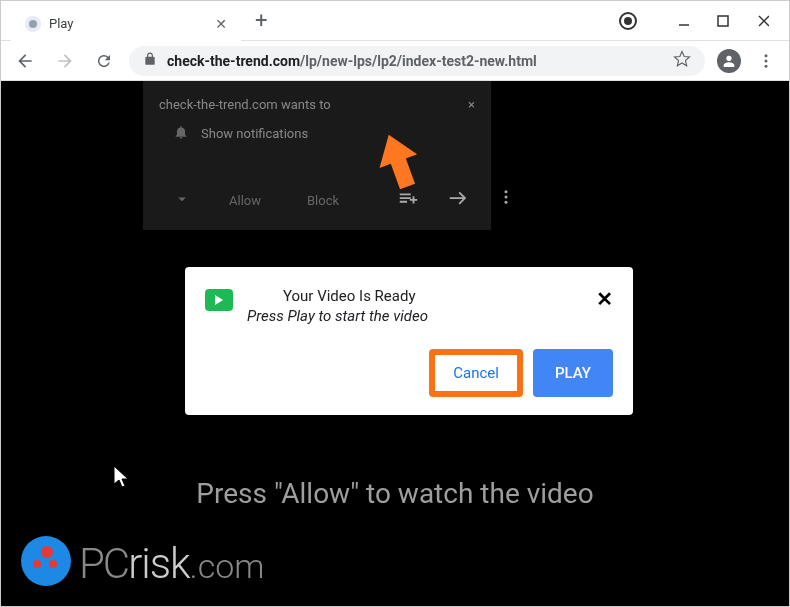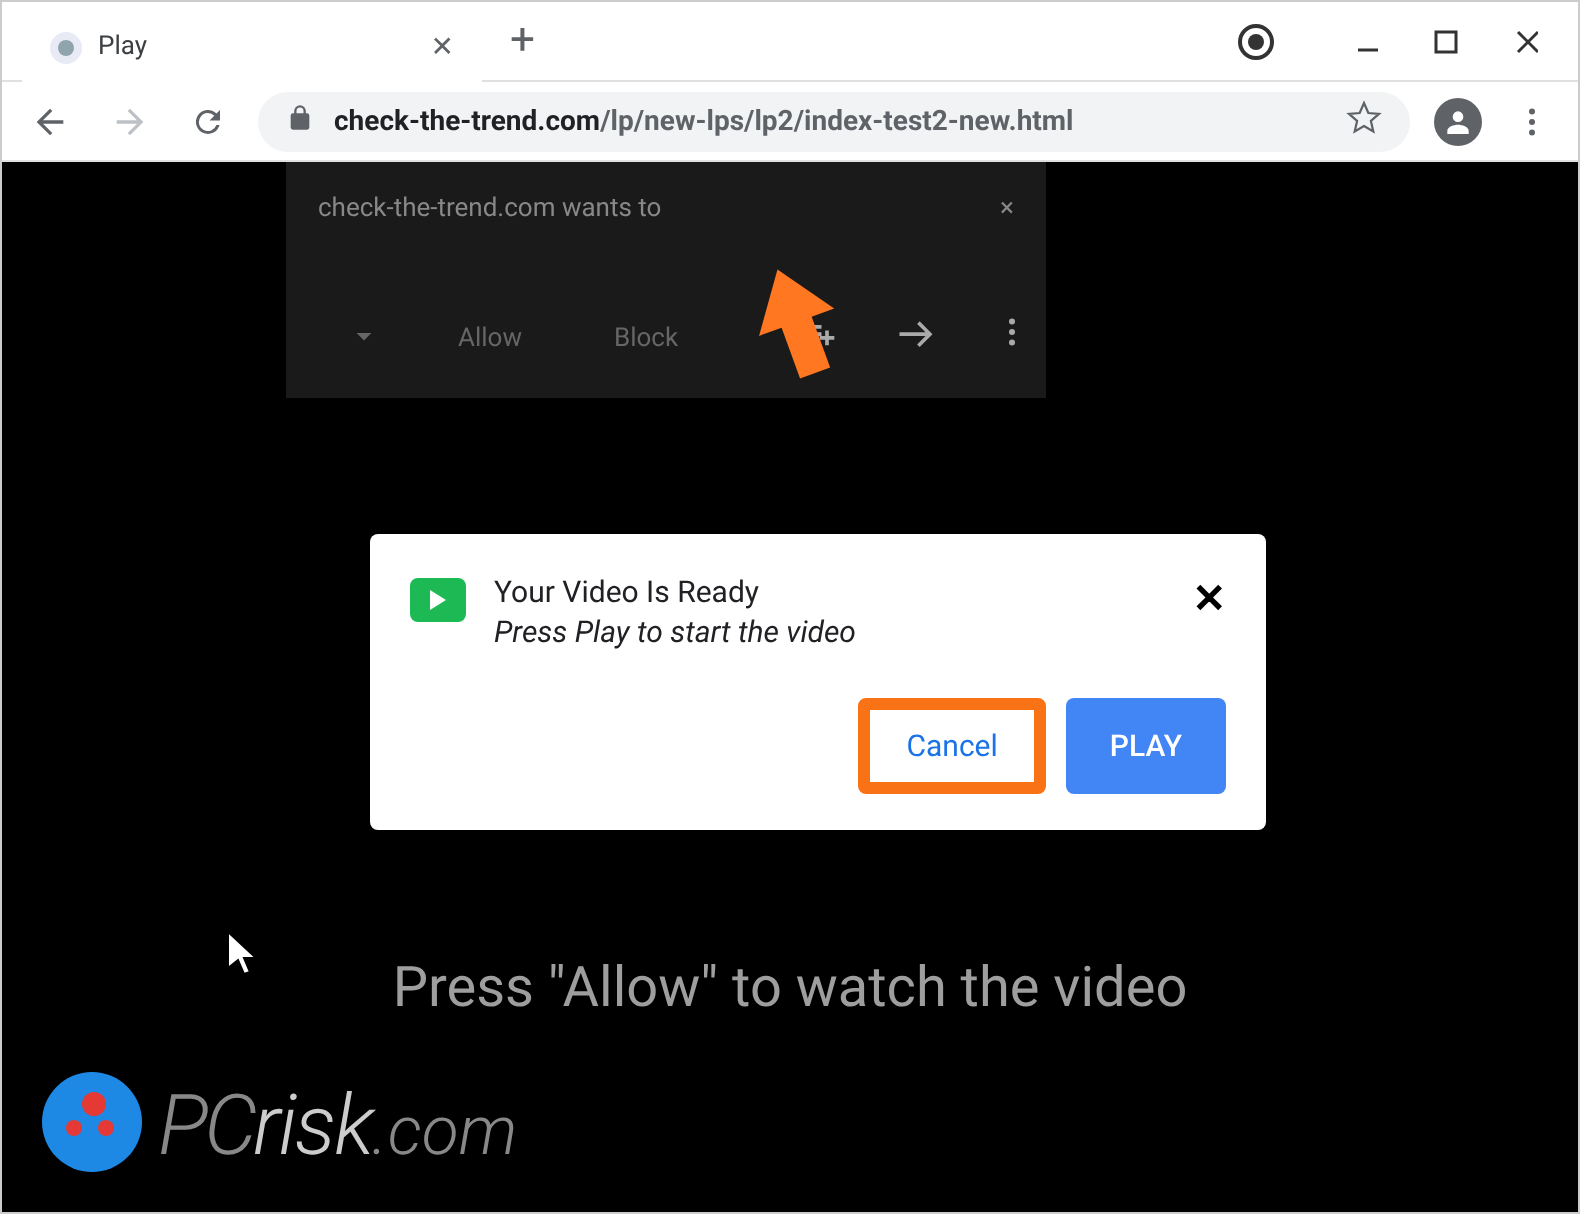--- a/index.html
+++ b/index.html
@@ -29,59 +29,59 @@
 .secure-icon { color: #5f6368; }
 .url { font-size: 14px; color: #5f6368; }
 .url .domain { color: #202124; }
 .star-btn { color: #5f6368; cursor: pointer; }
 .profile-btn { width: 24px; height: 24px; background: #5f6368; border-radius: 50%; display: flex; align-items: center; justify-content: center; color: #fff; }
 
 
 .content { flex: 1; background: #000; position: relative; overflow: hidden; }
 
 
-.notif-prompt { position: absolute; top: 0; left: 142px; width: 380px; background: #1a1a1a; padding: 16px; color: #888; z-index: 1; }
+.notif-prompt { position: absolute; top: 0; left: 142px; width: 348px; background: #1a1a1a; padding: 16px; color: #888; z-index: 1; }
 .notif-header { display: flex; justify-content: space-between; font-size: 13px; margin-bottom: 12px; }
 .notif-row { display: flex; align-items: center; gap: 12px; font-size: 13px; margin-bottom: 16px; padding-left: 14px; }
 .bell-icon { color: #666; }
 .notif-footer { display: flex; align-items: center; gap: 30px; margin-top: 44px; }
 .notif-btn { font-size: 13px; color: #666; padding: 6px 8px; }
 .chevron-down { color: #666; margin-right: auto; padding-left: 14px; }
 .video-actions { display: flex; gap: 28px; margin-left: 20px; color: #888; }
 
 
 .arrow-pointer { position: absolute; top: 52px; left: 368px; z-index: 5; }
 
 
 .cursor { position: absolute; top: 385px; left: 113px; z-index: 5; }
 
 
 .video-dialog { position: absolute; top: 186px; left: 184px; width: 448px; background: #fff; border-radius: 4px; box-shadow: 0 4px 20px rgba(0,0,0,.4); padding: 20px 20px 18px 20px; z-index: 3; }
 .dialog-header { display: flex; align-items: flex-start; gap: 14px; }
 .play-badge { width: 28px; height: 22px; background: #1db954; border-radius: 4px; display: flex; align-items: center; justify-content: center; margin-top: 2px; }
 .play-triangle { width: 0; height: 0; border-left: 8px solid #fff; border-top: 5px solid transparent; border-bottom: 5px solid transparent; }
 .dialog-text { flex: 1; }
-.dialog-title { font-size: 15px; color: #202124; margin-bottom: 2px; }
+.dialog-title { font-size: 15px; color: #202124; margin-bottom: 2px; margin-left: 36px; }
 .dialog-sub { font-size: 15px; color: #202124; font-style: italic; }
 .dialog-close { font-size: 20px; font-weight: bold; cursor: pointer; color: #000; }
 .dialog-actions { display: flex; gap: 10px; justify-content: flex-end; margin-top: 24px; }
 .btn-cancel { padding: 9px 18px; border: 6px solid #f97316; border-radius: 4px; color: #1a73e8; background: #fff; font-size: 15px; cursor: pointer; }
 .btn-play { padding: 9px 22px; border: none; border-radius: 4px; color: #fff; background: #4285f4; font-size: 15px; font-weight: 500; cursor: pointer; }
 
 
 .bottom-text { position: absolute; bottom: 96px; left: 0; right: 0; text-align: center; color: #9e9e9e; font-size: 28px; }
 
 
 .watermark-logo { position: absolute; bottom: 20px; left: 20px; z-index: 10; }
 .circle-outer { width: 50px; height: 50px; background: #1e88e5; border-radius: 50%; position: relative; }
 .circle-inner { position: absolute; width: 12px; height: 12px; background: #e53935; border-radius: 50%; }
 .c1 { top: 10px; left: 20px; }
 .c2 { top: 24px; left: 12px; width: 8px; height: 8px; }
 .c3 { top: 24px; left: 28px; width: 8px; height: 8px; }
-.watermark-text { position: absolute; bottom: 18px; left: 78px; display: flex; align-items: baseline; font-style: italic; z-index: 10; }
+.watermark-text { position: absolute; bottom: 18px; left: 78px; display: flex; align-items: baseline; z-index: 10; }
 .wt-pc { font-size: 42px; color: #888; font-weight: 300; letter-spacing: -2px; }
 .wt-risk { font-size: 42px; color: #ccc; font-weight: 300; letter-spacing: -1px; }
 .wt-com { font-size: 34px; color: #888; font-weight: 300; }
 </style>
 </head>
 <body>
 
 <div class="window">
 
   <div class="titlebar">
@@ -158,20 +158,26 @@
         </svg>
       </span>
   </div>
 
   <div class="content">
 
     <div class="notif-prompt">
       <div class="notif-header">
         <span>check-the-trend.com wants to</span>
         <span>×</span>
+      </div>
+      <div class="notif-row">
+        <span class="bell-icon"><svg width="16" height="16" viewBox="0 0 24 24">
+              <path d="M12 22a2 2 0 0 0 2-2h-4a2 2 0 0 0 2 2zm6-6V11a6 6 0 0 0-5-5.9V4a1 1 0 1 0-2 0v1.1A6 6 0 0 0 6 11v5l-2 2v1h16v-1z" fill="#666"></path>
+            </svg></span>
+        <span>Show notifications</span>
       </div>
       <div class="notif-footer">
         <span class="chevron-down"><svg width="18" height="18" viewBox="0 0 24 24">
               <path d="M7 10l5 5 5-5z" fill="#666"></path>
             </svg></span>
         <span class="notif-btn">Allow</span>
         <span class="notif-btn">Block</span>
         <div class="video-actions">
           <span><svg width="22" height="22" viewBox="0 0 24 24">
                 <path d="M3 6h12v2H3zm0 4h12v2H3zm0 4h8v2H3zm14-2v-3h2v3h3v2h-3v3h-2v-3h-3v-2z" fill="#aaa"></path>

